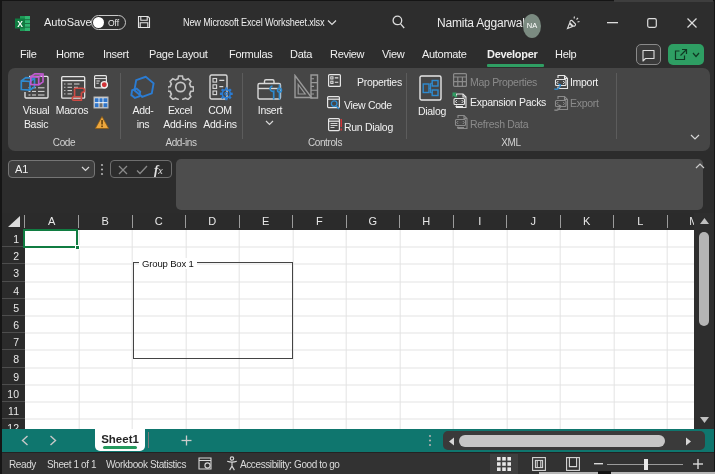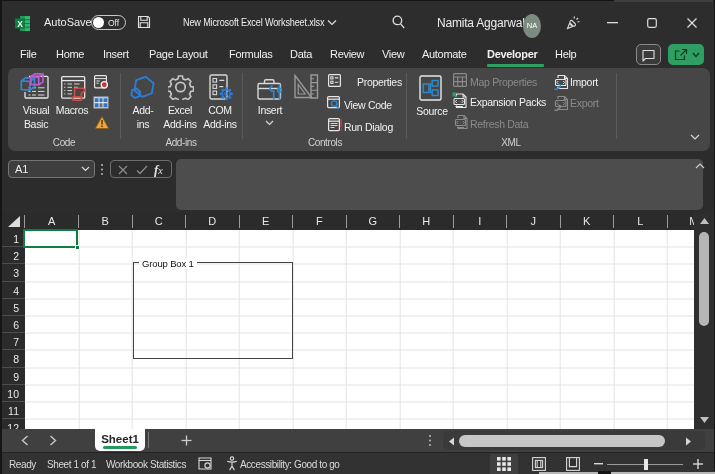--- a/index.html
+++ b/index.html
@@ -50,21 +50,21 @@
   #sel { position:absolute; left:23px; top:228.5px; width:55px; height:19px; border:2px solid #107c41; background:#fff; }
   #selhandle { position:absolute; left:74.5px; top:244.5px; width:5px; height:5px; background:#107c41; border:1px solid #fff; }
   #groupbox { position:absolute; left:133px; top:262px; width:160px; height:97px; border:1px solid #444; }
   #gblabel { position:absolute; left:139px; top:257.5px; font-size:9.5px; letter-spacing:-0.15px; color:#111; background:#fff; padding:0 3px; }
 
   
   #vscroll { position:absolute; left:694px; top:213px; width:21px; height:216px; background:#2e2e2e; }
   #vthumb { position:absolute; left:5px; top:19px; width:10px; height:94px; background:#b5b5b5; border-radius:5px; }
 
   
-  #tabbar { position:absolute; left:0; top:429px; width:715px; height:23px; background:#404040; }
+  #tabbar { position:absolute; left:0; top:429px; width:715px; height:23px; background:#0f766e; }
   #sheettab { position:absolute; left:95px; top:0; width:50px; height:22px; background:#fff; border-radius:0 0 5px 5px; text-align:center; }
   #sheettab b { font-size:11.5px; color:#262626; line-height:19px; }
   #greenline { position:absolute; left:8px; top:17px; width:34px; height:3px; background:#24995d; border-radius:2px; }
   #hscroll { position:absolute; left:443px; top:2px; width:262px; height:19px; background:#3a3a3a; border-radius:5px; }
   #hthumb { position:absolute; left:16px; top:3.5px; width:206px; height:12px; background:#c6c6c6; border-radius:6px; }
 
   
   #statusbar { position:absolute; left:0; top:452px; width:715px; height:22px; background:#323232; border-top:1px solid #232323; }
   .stext { position:absolute; top:6px; font-size:10px; letter-spacing:-0.4px; color:#dadada; }
 </style>
@@ -315,21 +315,21 @@
       <g fill="none" stroke="#e6e6e6" stroke-width="1.4">
         <rect x="1" y="1" width="21" height="24" rx="1.5"></rect>
       </g>
       <g fill="none" stroke="#2e8bd0" stroke-width="1.4">
         <rect x="4.2" y="9" width="5.8" height="8.5"></rect>
         <rect x="13.2" y="5.5" width="5.8" height="5.5"></rect>
         <rect x="13.2" y="15" width="5.8" height="5.5"></rect>
         <path d="M10 13.2 h1.6 M11.6 8.2 v9.8 M11.6 8.2 h1.6 M11.6 17.8 h1.6" stroke-width="1.1"></path>
       </g>
     </svg>
-    <div class="biglabel" style="left:396px; width:56px; top:37px;">Source</div>
+    <div class="biglabel" style="left:396px; width:56px; top:37px;">Dialog</div>
     <svg class="abs" style="left:445px; top:5px;" width="14" height="14" viewBox="0 0 14 14">
       <g fill="none" stroke="#8b8b8b" stroke-width="1.2">
         <rect x="0.6" y="0.6" width="12.8" height="12.8" rx="1"></rect>
         <path d="M0.6 4 h12.8 M4.8 4 v9.4 M9.4 4 v9.4 M0.6 8.7 h12.8"></path>
       </g>
     </svg>
     <span class="srow dis" style="left:462px; top:8px;">Map Properties</span>
     <svg class="abs" style="left:444px; top:24px;" width="17" height="17" viewBox="0 0 17 17">
       <g fill="none" stroke="#e6e6e6" stroke-width="1.1">
         <path d="M4.5 4.5 v-2.5 h6.5 l3 3 v10.5 h-9.5 v-2"></path>

